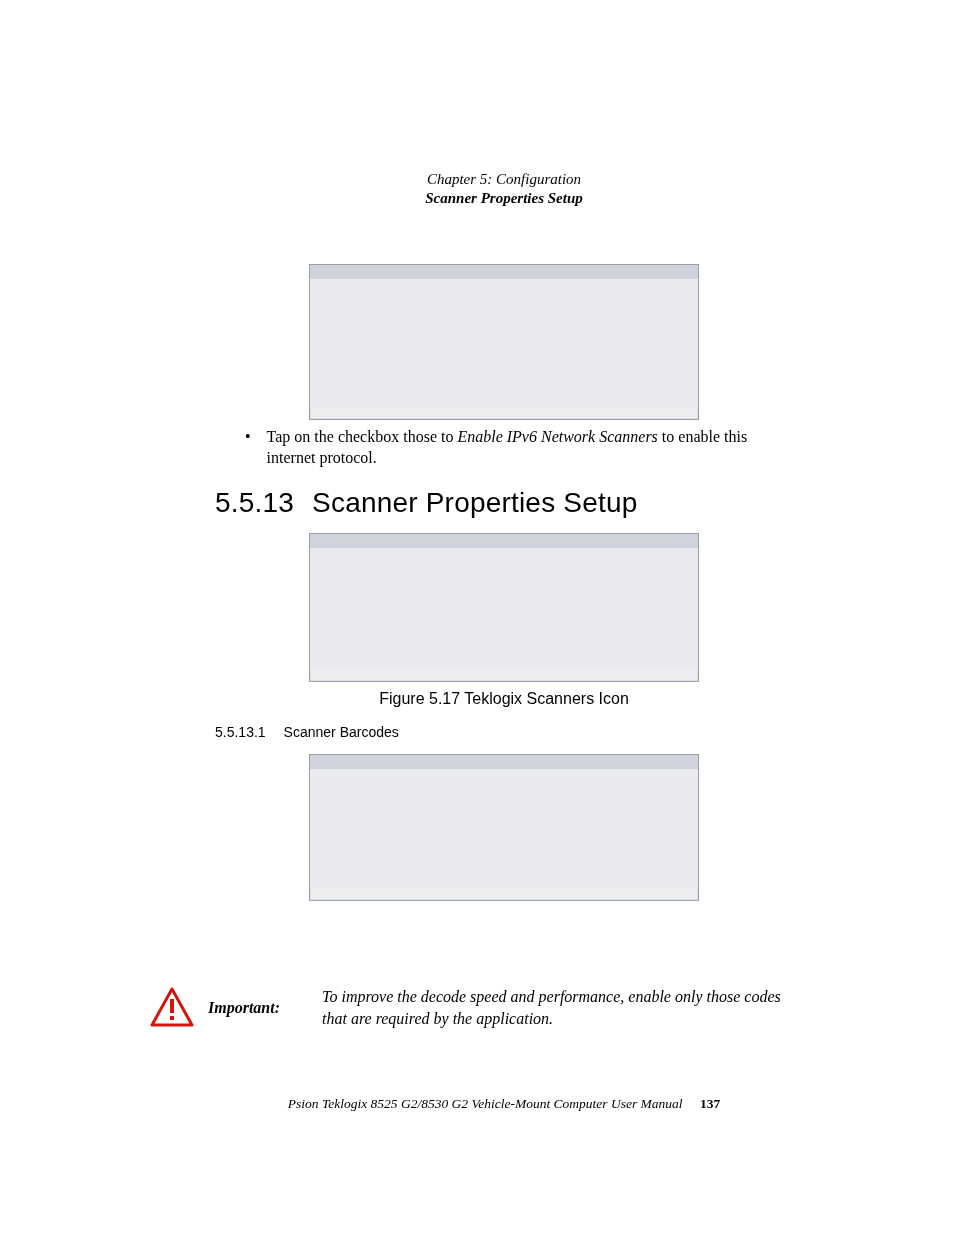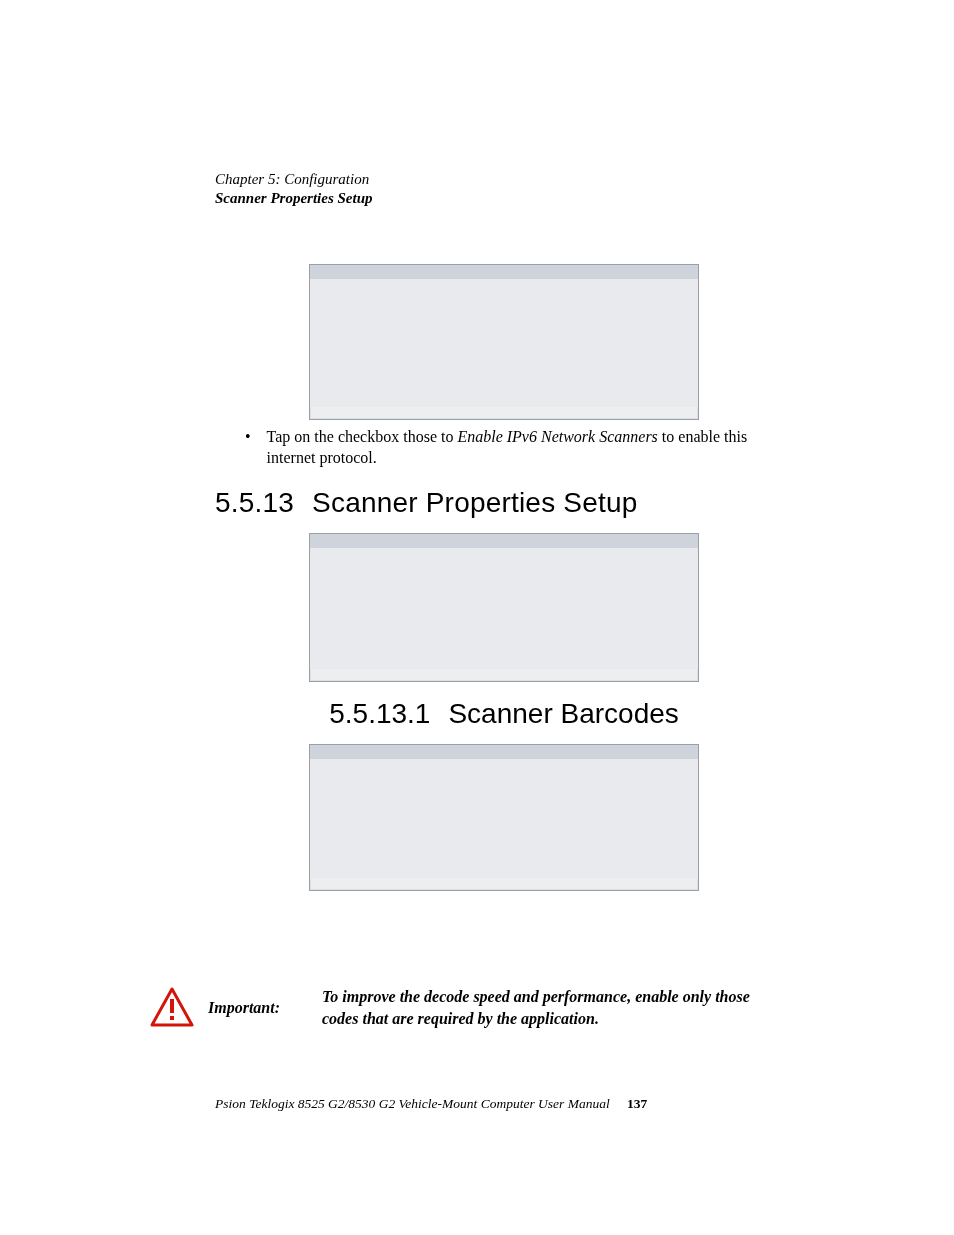--- a/index.html
+++ b/index.html
@@ -12,21 +12,21 @@
     position: relative;
     background: #fff;
   }
   .page {
     position: absolute;
     left: 215px;
     top: 170px;
     width: 578px;
   }
   .header-right {
-    text-align: left;
+    text-align: center;
     font-style: italic;
     font-size: 15px;
     line-height: 1.25;
   }
   .header-right .bold { font-weight: bold; }
   .fig-placeholder {
     margin: 20px auto 6px auto;
     background: #eceef0;
     border: 1px solid #9aa0a8;
     box-shadow: 0 0 0 1px #dcdfe3 inset;
@@ -47,24 +47,23 @@
     font-stretch: condensed;
     font-size: 28px;
     font-weight: 400;
     margin: 18px 0 12px 0;
     letter-spacing: 0.2px;
   }
   .h2 .num { margin-right: 18px; }
   .h3 {
     font-family: "Arial Narrow", Arial, sans-serif;
     font-stretch: condensed;
-    font-size: 28px;
+    font-size: 14px;
     font-weight: 400;
     margin: 16px 0 6px 0;
-    text-align: center;
   }
   .h3 .num { margin-right: 18px; }
   .body-p {
     font-size: 16px;
     line-height: 1.35;
     margin: 4px 0 8px 0;
   }
   .figcap {
     text-align: center;
     font-family: "Arial Narrow", Arial, sans-serif;
@@ -85,32 +84,32 @@
   .imp-label {
     font-style: italic;
     font-weight: bold;
     font-size: 16px;
     white-space: nowrap;
     margin-top: 2px;
     width: 100px;
   }
   .imp-text {
     font-style: italic;
-    font-weight: bold;
+    font-weight: normal;
     font-size: 16px;
     line-height: 1.35;
     flex: 1;
     margin-top: 2px;
   }
   .footer {
     position: absolute;
     left: 215px;
     top: 1096px;
     width: 578px;
-    text-align: left;
+    text-align: center;
     font-style: italic;
     font-size: 13.5px;
   }
   .footer .pno { font-weight: bold; font-style: normal; margin-left: 14px; }
   .ital { font-style: italic; }
   
   .fig-placeholder::after{
     content:"";
     display:block;
     width:100%; height:100%;
@@ -137,20 +136,21 @@
       <span>Tap on the checkbox those to </span><span class="ital">Enable IPv6 Network Scanners</span><span> to enable this internet protocol.</span>
     </div>
   </div>
 
   <div class="h2">
     <span class="num">5.5.13</span><span>Scanner Properties Setup</span>
   </div>
 
 
   <div class="fig-placeholder fig2"></div>
+  <div class="figcap">Figure 5.17 Teklogix Scanners Icon</div>
 
   <div class="h3">
     <span class="num">5.5.13.1</span><span>Scanner Barcodes</span>
   </div>
 
   <div class="fig-placeholder fig3"></div>
 </div>
 
 <div class="important-block">
   <div class="warn-icon">

